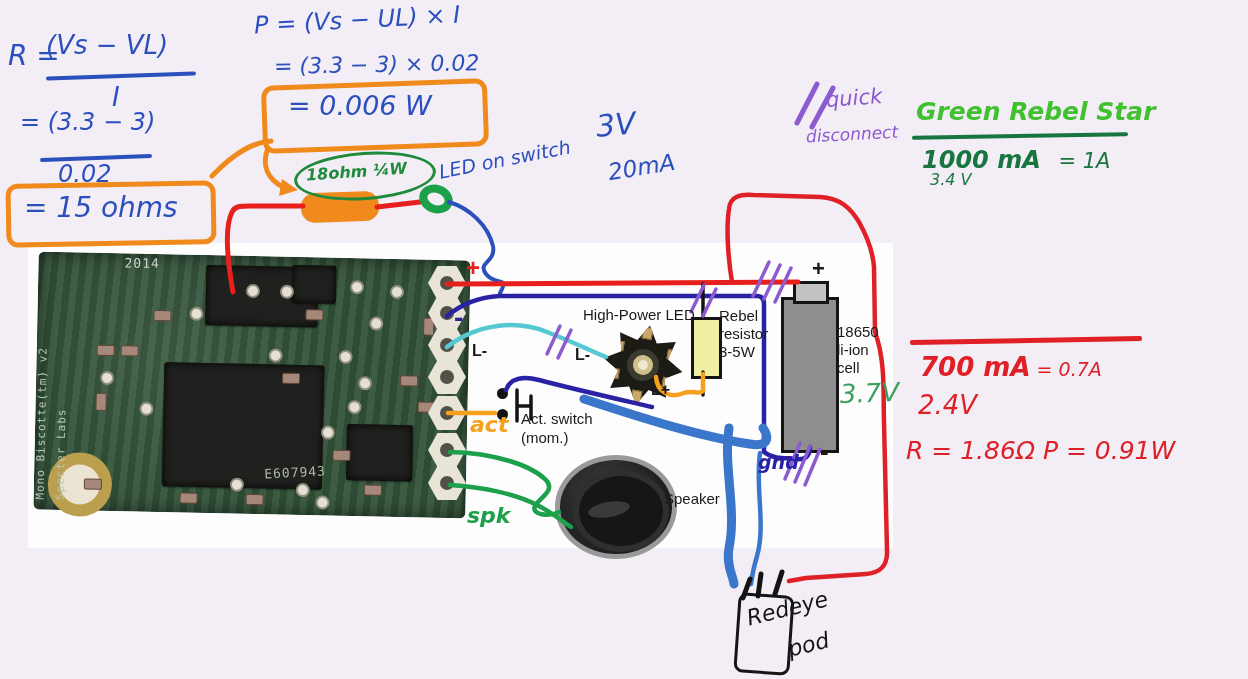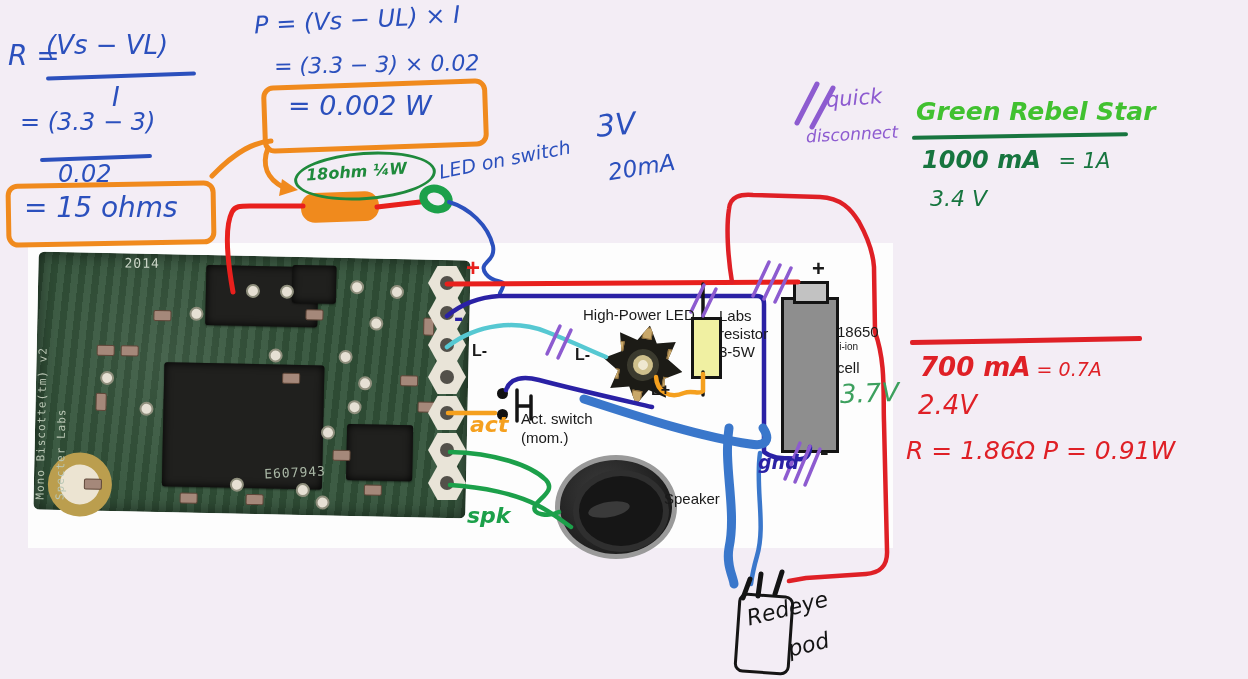--- a/index.html
+++ b/index.html
@@ -228,48 +228,48 @@
   <div class="t hw" style="left:112px;top:84px;font-size:26px;color:var(--blue-ink);">I</div>
   <div class="t hw" style="left:20px;top:110px;font-size:24px;color:var(--blue-ink);">= (3.3 − 3)</div>
   <div class="bar" style="left:40px;top:156px;width:112px;height:4px;transform:rotate(-2deg);"></div>
   <div class="t hw" style="left:58px;top:162px;font-size:24px;color:var(--blue-ink);">0.02</div>
   <div class="obox" style="left:6px;top:182px;width:200px;height:54px;transform:rotate(-1deg);"></div>
   <div class="t hw" style="left:24px;top:194px;font-size:28px;color:var(--blue-ink);">= 15 ohms</div>
 
   <div class="t hw" style="left:254px;top:8px;font-size:24px;color:var(--blue-ink);transform:rotate(-3deg);">P = (Vs − UL) × I</div>
   <div class="t hw" style="left:274px;top:54px;font-size:22px;color:var(--blue-ink);transform:rotate(-1deg);">= (3.3 − 3) × 0.02</div>
   <div class="obox" style="left:262px;top:82px;width:216px;height:58px;transform:rotate(-2deg);"></div>
-  <div class="t hw" style="left:288px;top:92px;font-size:27px;color:var(--blue-ink);">= 0.002 W</div>
+  <div class="t hw" style="left:288px;top:92px;font-size:27px;color:var(--blue-ink);">= 0.006 W</div>
 
   <div class="goval" style="left:294px;top:152px;width:136px;height:42px;transform:rotate(-4deg);"></div>
   <div class="t hw" style="left:306px;top:164px;font-size:16px;font-weight:600;color:var(--green-ink);transform:rotate(-4deg);">18ohm ¼W</div>
 
   <div class="t hw" style="left:438px;top:150px;font-size:19px;color:var(--blue-ink);transform:rotate(-11deg);">LED on switch</div>
   <div class="t hw" style="left:596px;top:110px;font-size:30px;color:var(--blue-ink);transform:rotate(-5deg);">3V</div>
   <div class="t hw" style="left:608px;top:156px;font-size:23px;color:var(--blue-ink);transform:rotate(-9deg);">20mA</div>
 
   <div class="t hw" style="left:826px;top:88px;font-size:21px;color:var(--purple-ink);transform:rotate(-4deg);">quick</div>
   <div class="t hw" style="left:806px;top:126px;font-size:17px;color:var(--purple-ink);transform:rotate(-3deg);">disconnect</div>
 
   <div class="t hw" style="left:916px;top:99px;font-size:25px;font-weight:bold;color:var(--light-green-ink);">Green Rebel Star</div>
   <div class="bar" style="left:912px;top:134px;width:216px;height:4px;background:var(--dark-green-ink);transform:rotate(-1deg);"></div>
   <div class="t hw" style="left:922px;top:148px;color:var(--dark-green-ink);"><span style="font-size:24px;font-weight:bold;">1000 mA</span><span style="font-size:21px;margin-left:11px;"> = 1A</span></div>
-  <div class="t hw" style="left:930px;top:188px;font-size:22px;color:var(--dark-green-ink);">3.4 V</div>
+  <div class="t hw" style="left:930px;top:172px;font-size:16px;color:var(--dark-green-ink);">3.4 V</div>
 
   <div class="bar" style="left:910px;top:338px;width:232px;height:5px;background:var(--red-ink);transform:rotate(-1deg);"></div>
   <div class="t hw" style="left:920px;top:354px;color:var(--red-ink);"><span style="font-size:26px;font-weight:bold;">700 mA</span><span style="font-size:19px;"> = 0.7A</span></div>
   <div class="t hw" style="left:918px;top:392px;font-size:26px;color:var(--red-ink);">2.4V</div>
   <div class="t hw" style="left:906px;top:438px;font-size:25px;color:var(--red-ink);">R = 1.86Ω  P = 0.91W</div>
 
   <div class="t pr" style="left:583px;top:307px;font-size:15px;">High-Power LED</div>
-  <div class="t pr" style="left:719px;top:308px;font-size:15px;">Labs</div>
+  <div class="t pr" style="left:719px;top:308px;font-size:15px;">Rebel</div>
   <div class="t pr" style="left:719px;top:326px;font-size:15px;">resistor</div>
   <div class="t pr" style="left:719px;top:344px;font-size:15px;">3-5W</div>
   <div class="t pr" style="left:837px;top:324px;font-size:15px;">18650</div>
-  <div class="t pr" style="left:837px;top:342px;font-size:10px;text-align:right;">li-ion</div>
+  <div class="t pr" style="left:837px;top:342px;font-size:15px;text-align:right;">li-ion</div>
   <div class="t pr" style="left:837px;top:360px;font-size:15px;">cell</div>
   <div class="t hw" style="left:840px;top:380px;font-size:26px;color:#3da05e;transform:rotate(-2deg);">3.7V</div>
   <div class="t pr" style="left:812px;top:258px;font-size:22px;font-weight:bold;">+</div>
   <div class="t pr" style="left:820px;top:438px;font-size:26px;font-weight:bold;">-</div>
   <div class="t pr" style="left:521px;top:411px;font-size:15px;">Act. switch</div>
   <div class="t pr" style="left:521px;top:430px;font-size:15px;">(mom.)</div>
   <div class="t pr" style="left:664px;top:491px;font-size:15px;">Speaker</div>
   <div class="t pr" style="left:575px;top:347px;font-size:16px;font-weight:700;">L-</div>
   <div class="t pr" style="left:651px;top:382px;font-size:16px;font-weight:700;">L+</div>
 

